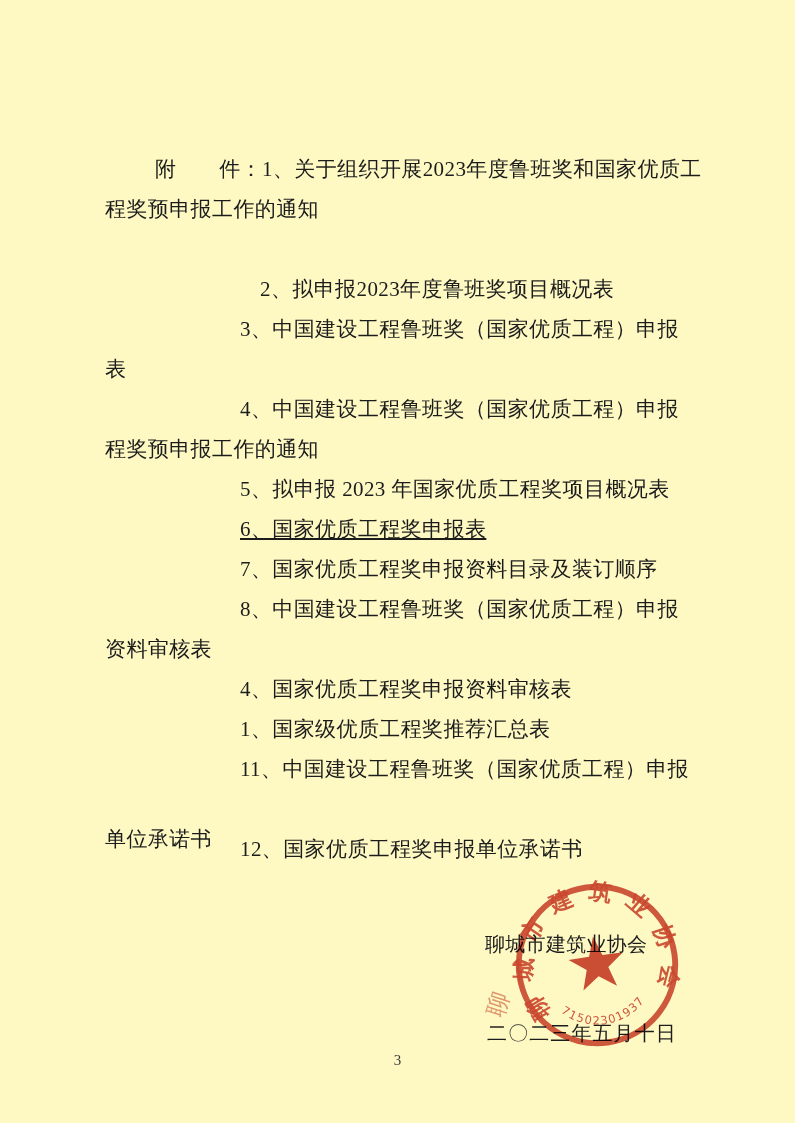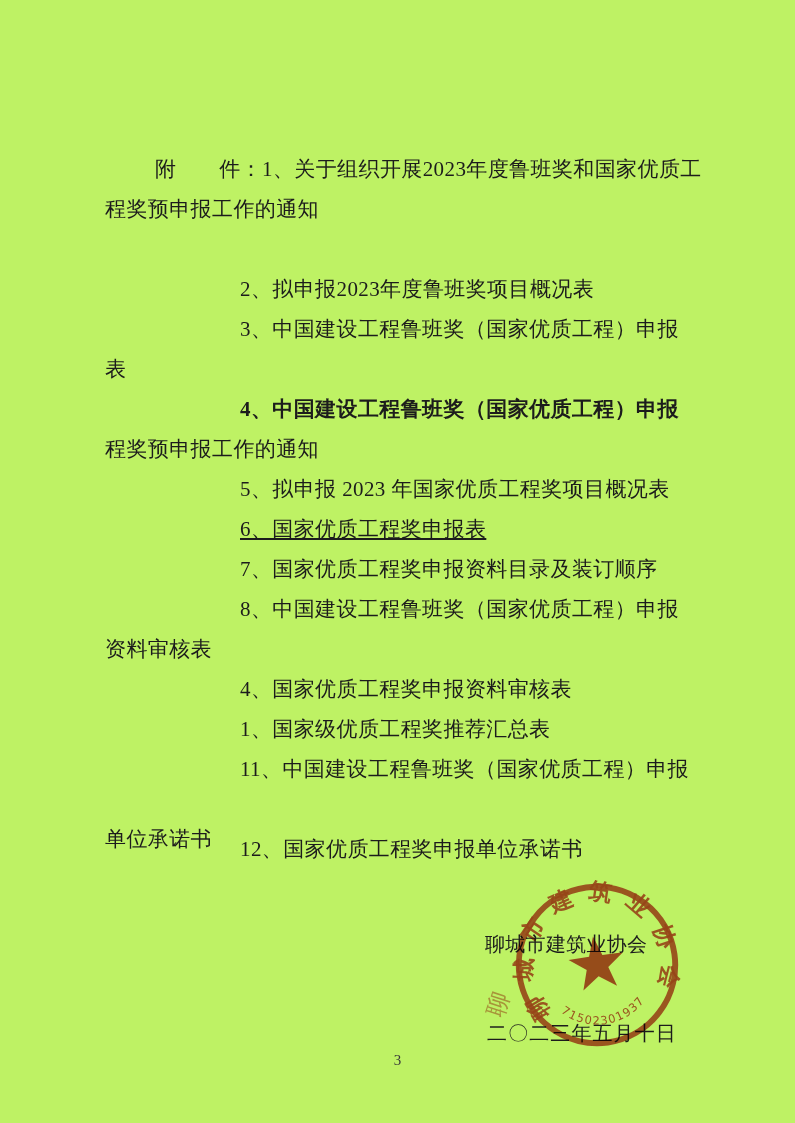--- a/index.html
+++ b/index.html
@@ -1,19 +1,19 @@
 <!DOCTYPE html>
 <html><head>
 <meta charset="utf-8">
 <style>
   html,body{margin:0;padding:0;background:#ffffff;}
   .page{
     position:relative;
     width:795px;height:1123px;
-    background:#bef264;
+    background:#fef9c3;
     overflow:hidden;
     font-family:"Liberation Serif","DejaVu Serif",serif;
   }
   .line{
     position:absolute;
     white-space:nowrap;
     font-size:21px;
     letter-spacing:0.4px;
     color:#1c1c1c;
   }
@@ -54,24 +54,24 @@
   }
 </style>
 </head>
 <body>
 
 <div class="page">
 
   <div>
       <div class="line indent-attach" style="top: 155px;">附　　件：1、关于组织开展2023年度鲁班奖和国家优质工</div>
       <div class="line indent-flush" style="top: 195px;">程奖预申报工作的通知</div>
-      <div class="line indent-item" style="top: 275px;">2、拟申报2023年度鲁班奖项目概况表</div>
+      <div class="line indent-item" style="top: 275px; margin-left: 20px;">2、拟申报2023年度鲁班奖项目概况表</div>
       <div class="line indent-item" style="top: 315px;">3、中国建设工程鲁班奖（国家优质工程）申报</div>
       <div class="line indent-flush" style="top: 355px;">表</div>
-      <div class="line indent-item" style="top: 395px; font-weight: bold;">4、中国建设工程鲁班奖（国家优质工程）申报</div>
+      <div class="line indent-item" style="top: 395px;">4、中国建设工程鲁班奖（国家优质工程）申报</div>
       <div class="line indent-flush" style="top: 435px;">程奖预申报工作的通知</div>
       <div class="line indent-item" style="top: 475px;">5、拟申报 2023 年国家优质工程奖项目概况表</div>
       <div class="line indent-item" style="top: 515px; text-decoration: underline;">6、国家优质工程奖申报表</div>
       <div class="line indent-item" style="top: 555px;">7、国家优质工程奖申报资料目录及装订顺序</div>
       <div class="line indent-item" style="top: 595px;">8、中国建设工程鲁班奖（国家优质工程）申报</div>
       <div class="line indent-flush" style="top: 635px;">资料审核表</div>
       <div class="line indent-item" style="top: 675px;">4、国家优质工程奖申报资料审核表</div>
       <div class="line indent-item" style="top: 715px;">1、国家级优质工程奖推荐汇总表</div>
       <div class="line indent-item" style="top: 755px;">11、中国建设工程鲁班奖（国家优质工程）申报</div>
       <div class="line indent-flush" style="top: 825px;">单位承诺书</div>

